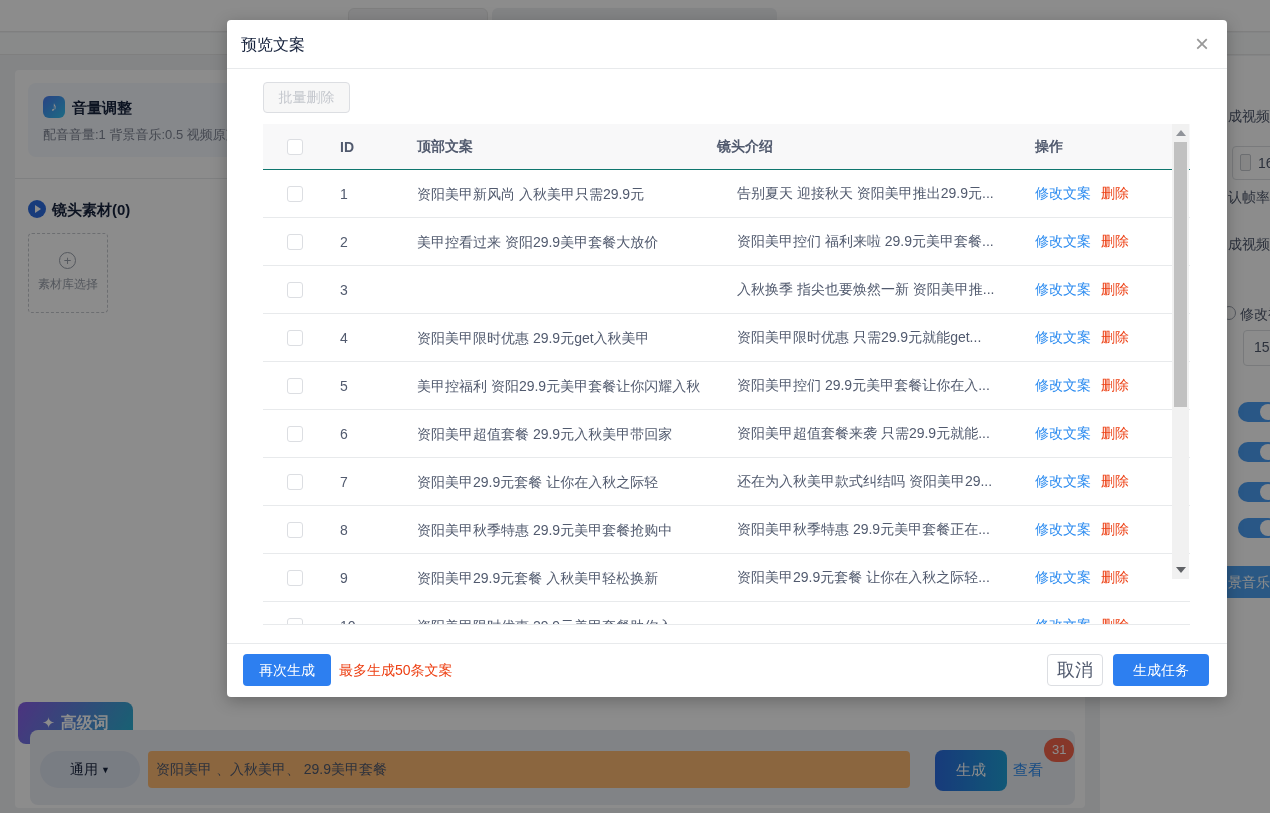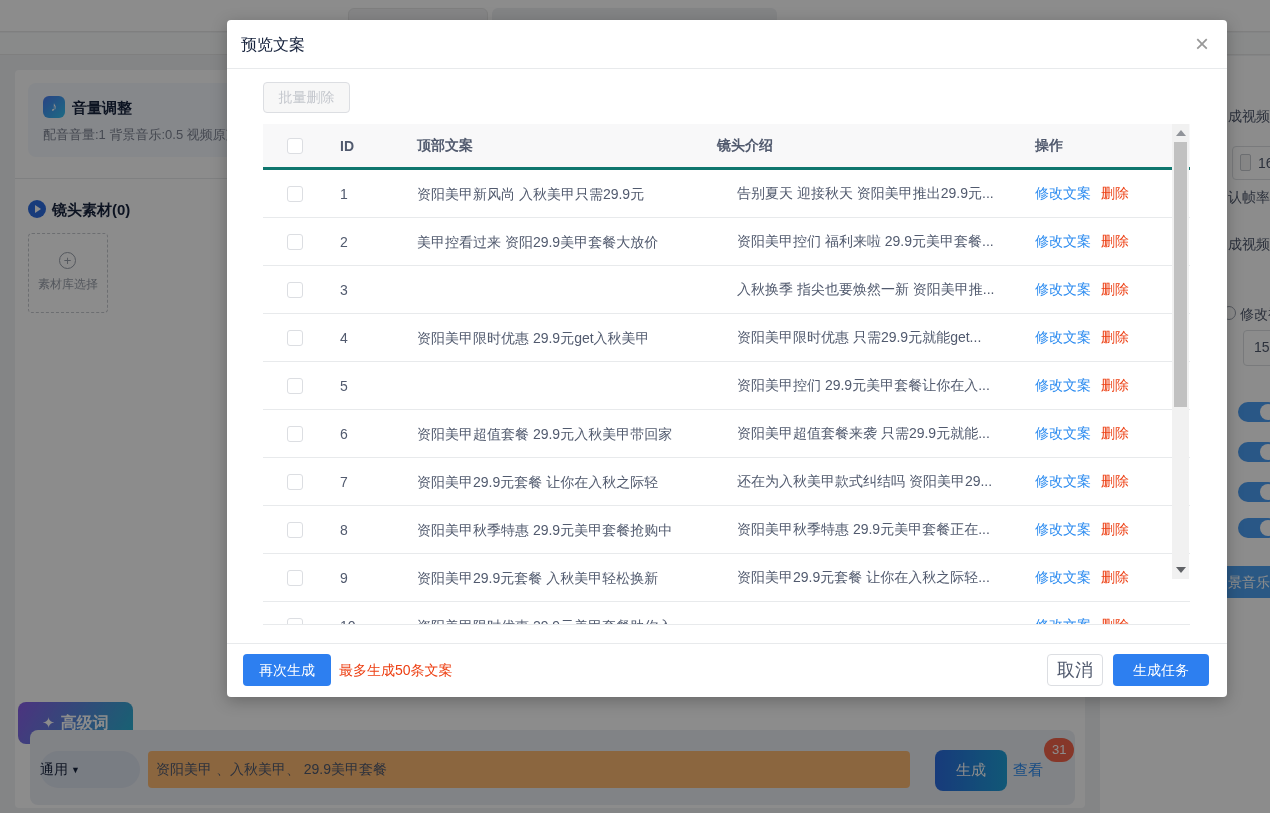--- a/index.html
+++ b/index.html
@@ -37,21 +37,21 @@
     color:#9aa0ab; font-size:13px; line-height:15px; text-align:center; }
   .library-label { left:34px; top:276px; width:68px; text-align:center; font-size:12px; color:#9aa0ab; }
 
   .adv-btn { left:18px; top:702px; width:115px; height:42px; border-radius:8px;
     background:linear-gradient(120deg,#8a5ee8,#27b5d0); color:#fff; font-size:16px; font-weight:bold;
     display:flex; align-items:center; justify-content:center; gap:6px; }
   .sparkle { font-size:15px; }
 
   .keyword-bar { left:30px; top:730px; width:1045px; height:75px; background:#eceff5; border-radius:8px; }
   .cat-pill { left:40px; top:751px; width:100px; height:37px; background:#dde3ee; border-radius:19px;
-    color:#17233d; font-size:14px; display:flex; align-items:center; gap:3px; }
+    color:#17233d; font-size:14px; display:flex; align-items:center; justify-content:center; gap:3px; }
   .cat-caret { font-size:9px; }
   .kw-input { left:148px; top:751px; width:762px; height:37px; background:#fdba74; border-radius:4px;
     line-height:37px; padding-left:8px; color:#515a6e; font-size:14px; white-space:nowrap; overflow:hidden; }
   .gen-btn { left:935px; top:750px; width:72px; height:41px; border-radius:8px;
     background:linear-gradient(90deg,#2b6be0,#1fa0d8); color:#fff; font-size:15px;
     display:flex; align-items:center; justify-content:center; }
   .view-link { left:1013px; top:761px; color:#2d8cf0; font-size:15px; }
   .badge { left:1044px; top:738px; min-width:30px; height:24px; padding:0 8px; background:#f5654c;
     border-radius:12px; color:#fff; font-size:13px; line-height:24px; text-align:center; }
 
@@ -75,21 +75,21 @@
   .modal { left:227px; top:20px; width:1000px; height:677px; background:#fff; border-radius:4px;
     box-shadow:0 4px 16px rgba(0,0,0,.25); z-index:20; }
   .m-header { position:absolute; left:0; top:0; width:100%; height:49px; border-bottom:1px solid #e8eaec; }
   .m-title { position:absolute; left:14px; top:15px; font-size:16px; font-weight:500; color:#17233d; }
   .m-close { position:absolute; right:18px; top:10px; font-size:24px; color:#999; cursor:pointer; line-height:28px; }
 
   .batch-btn { position:absolute; left:36px; top:62px; width:87px; height:31px; background:#f7f7f7;
     border:1px solid #dcdee2; border-radius:4px; color:#c5c8ce; font-size:14px; text-align:center; line-height:29px; }
 
   .tbl { position:absolute; left:36px; top:104px; width:927px; }
-  .tbl-head { position:relative; height:46px; background:#f8f8f9; border-bottom:3px solid #0f766e; font-weight:bold; color:#515a6e; }
+  .tbl-head { position:relative; height:46px; background:#f8f8f9; border-bottom:1px solid #0f766e; font-weight:bold; color:#515a6e; }
   .tbl-rows { position:relative; height:455px; overflow:hidden; border-bottom:1px solid #e8eaec; }
   .trow { position:relative; height:48px; border-bottom:1px solid #e8eaec; background:#fff; }
   .cb { position:absolute; left:24px; top:50%; margin-top:-8px; width:16px; height:16px; background:#fff;
     border:1px solid #dcdee2; border-radius:3px; }
   .c-id   { position:absolute; left:77px;  top:50%; transform:translateY(-50%); color:#515a6e; }
   .c-top  { position:absolute; left:154px; top:50%; transform:translateY(-50%); width:300px; color:#515a6e; line-height:19px; }
   .c-intro{ position:absolute; left:474px; top:50%; transform:translateY(-50%); width:278px; color:#515a6e; white-space:nowrap; }
   .c-ops  { position:absolute; left:772px; top:50%; transform:translateY(-50%); white-space:nowrap; }
   .h-cell { position:absolute; top:50%; transform:translateY(-50%); }
   .link-edit { color:#2d8cf0; margin-right:10px; cursor:pointer; }
@@ -207,20 +207,21 @@
         <div class="trow">
           <span class="cb"></span>
           <span class="c-id">4</span>
           <span class="c-top">资阳美甲限时优惠 29.9元get入秋美甲</span>
           <span class="c-intro">资阳美甲限时优惠 只需29.9元就能get...</span>
           <span class="c-ops"><a class="link-edit">修改文案</a><a class="link-del">删除</a></span>
         </div>
         <div class="trow">
           <span class="cb"></span>
           <span class="c-id">5</span>
+          <span class="c-top">美甲控福利 资阳29.9元美甲套餐让你闪耀入秋</span>
           <span class="c-intro">资阳美甲控们 29.9元美甲套餐让你在入...</span>
           <span class="c-ops"><a class="link-edit">修改文案</a><a class="link-del">删除</a></span>
         </div>
         <div class="trow">
           <span class="cb"></span>
           <span class="c-id">6</span>
           <span class="c-top">资阳美甲超值套餐 29.9元入秋美甲带回家</span>
           <span class="c-intro">资阳美甲超值套餐来袭 只需29.9元就能...</span>
           <span class="c-ops"><a class="link-edit">修改文案</a><a class="link-del">删除</a></span>
         </div>

